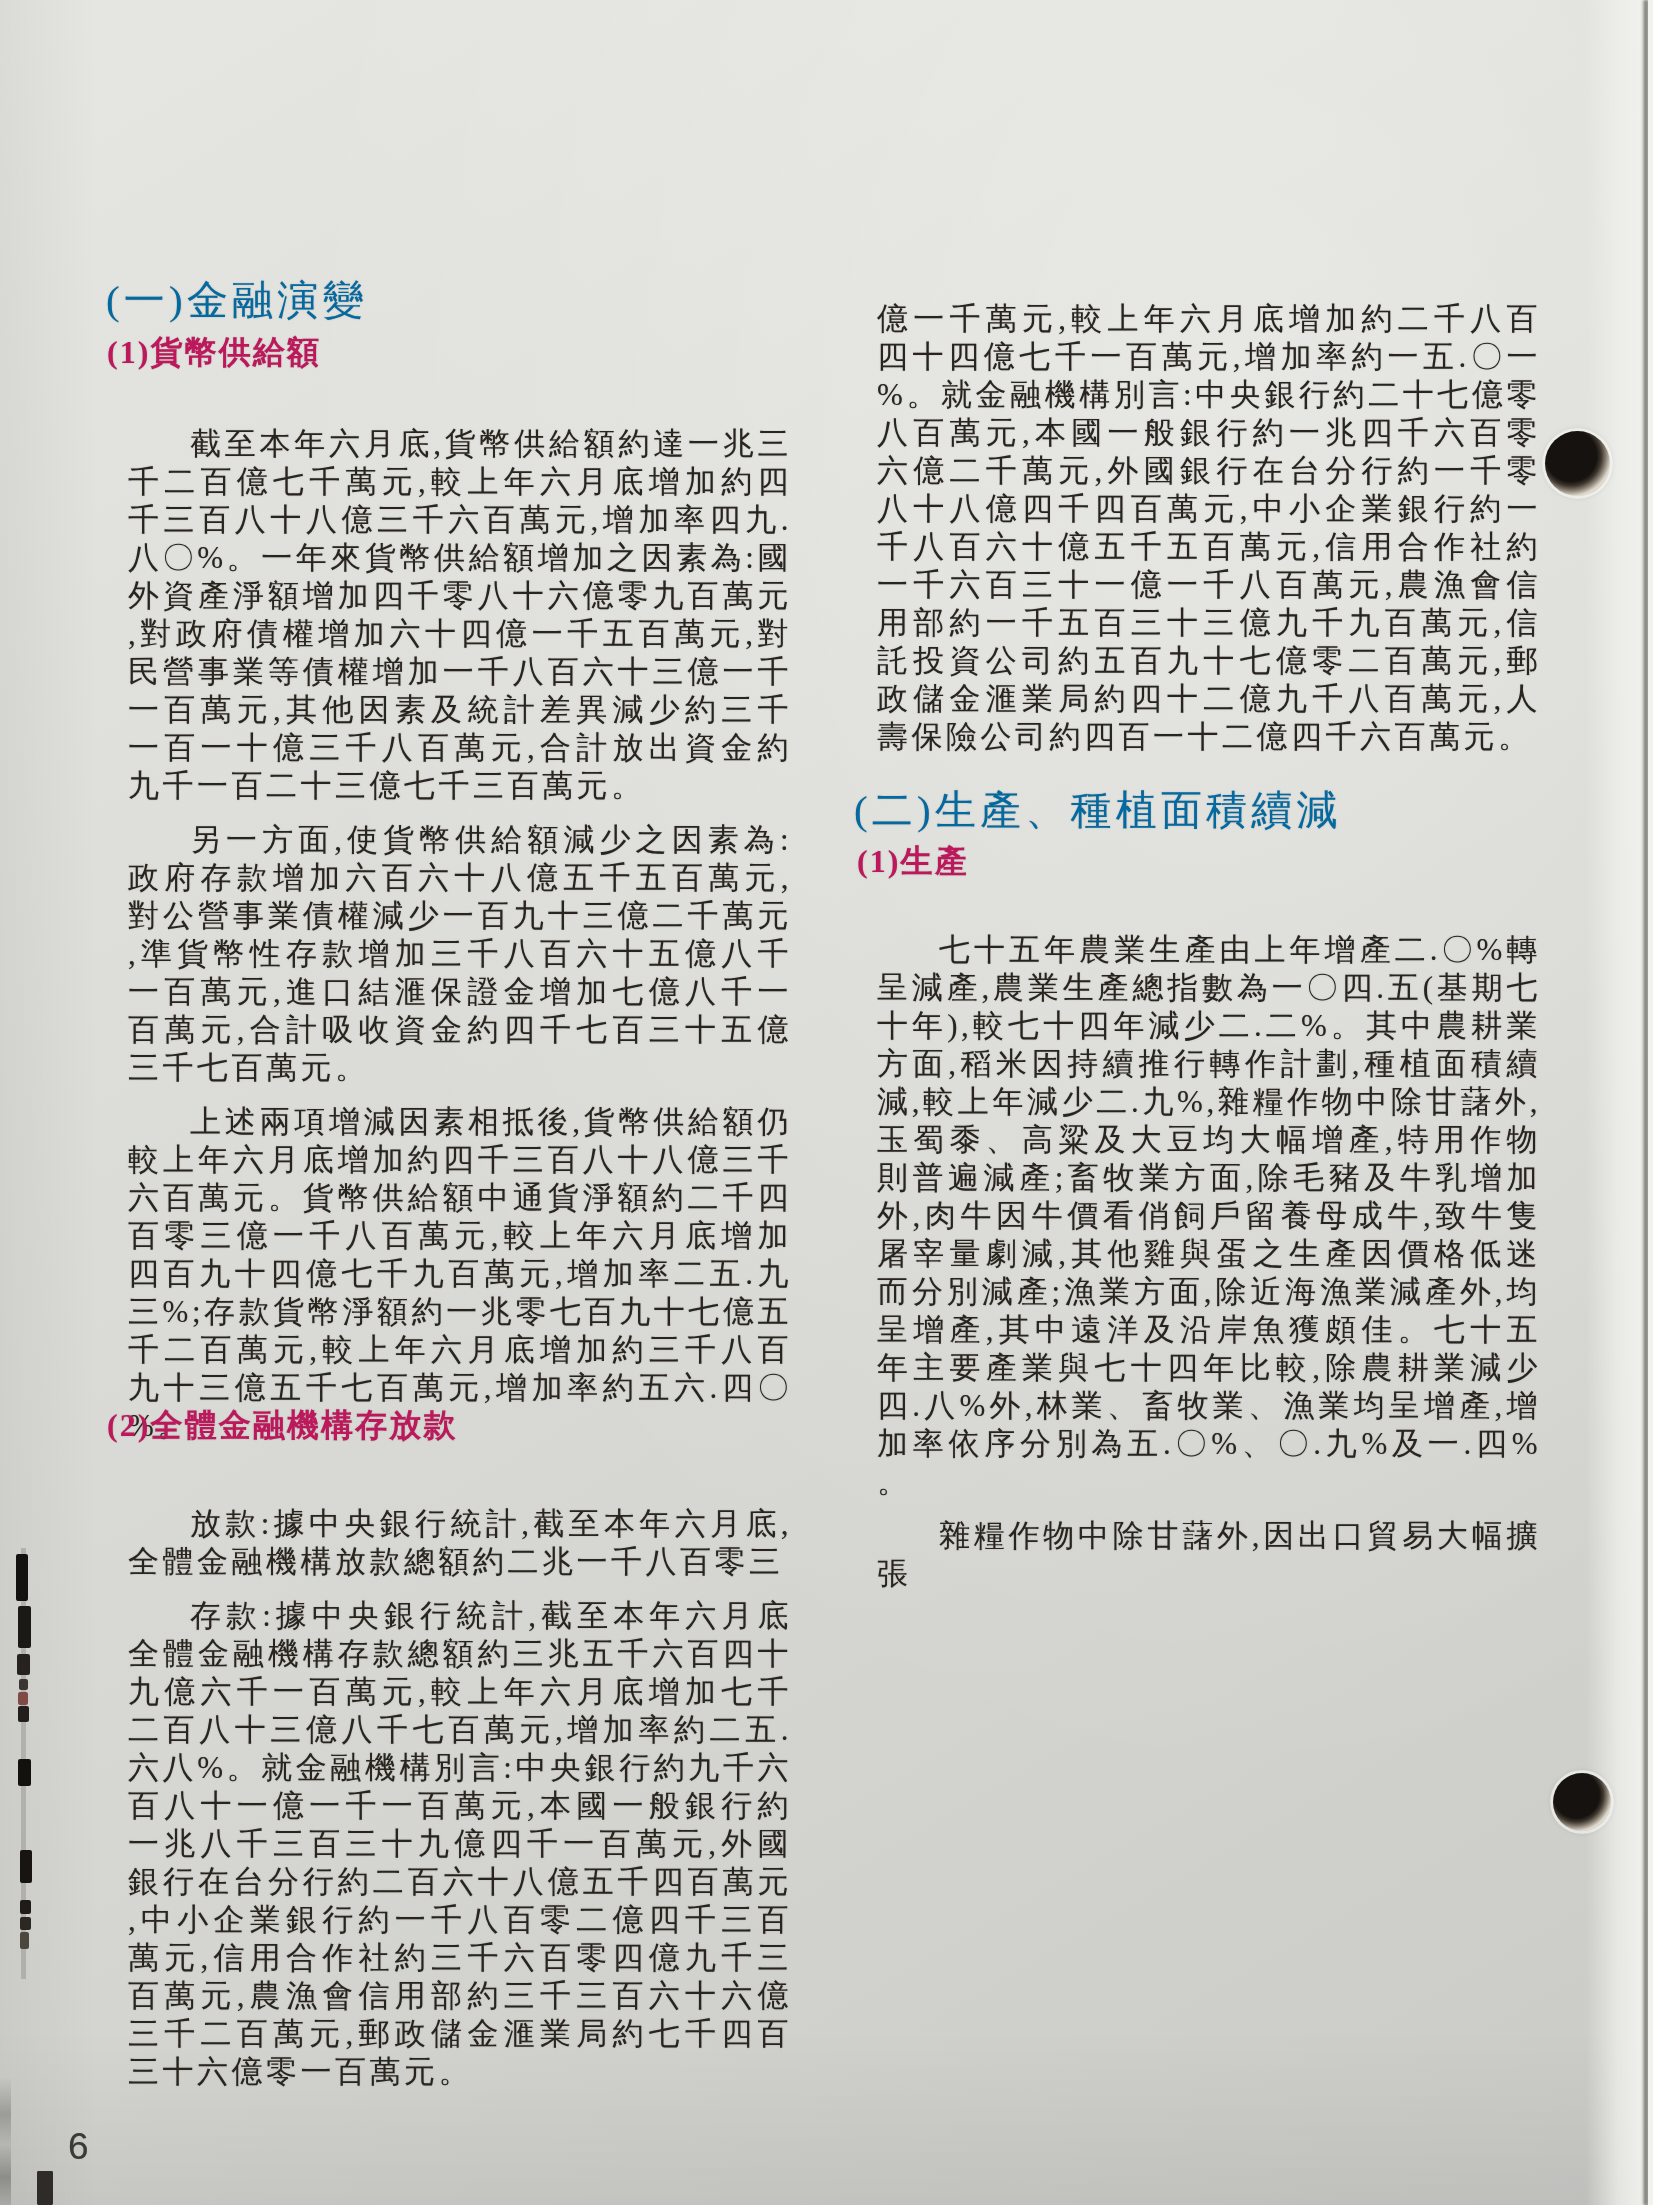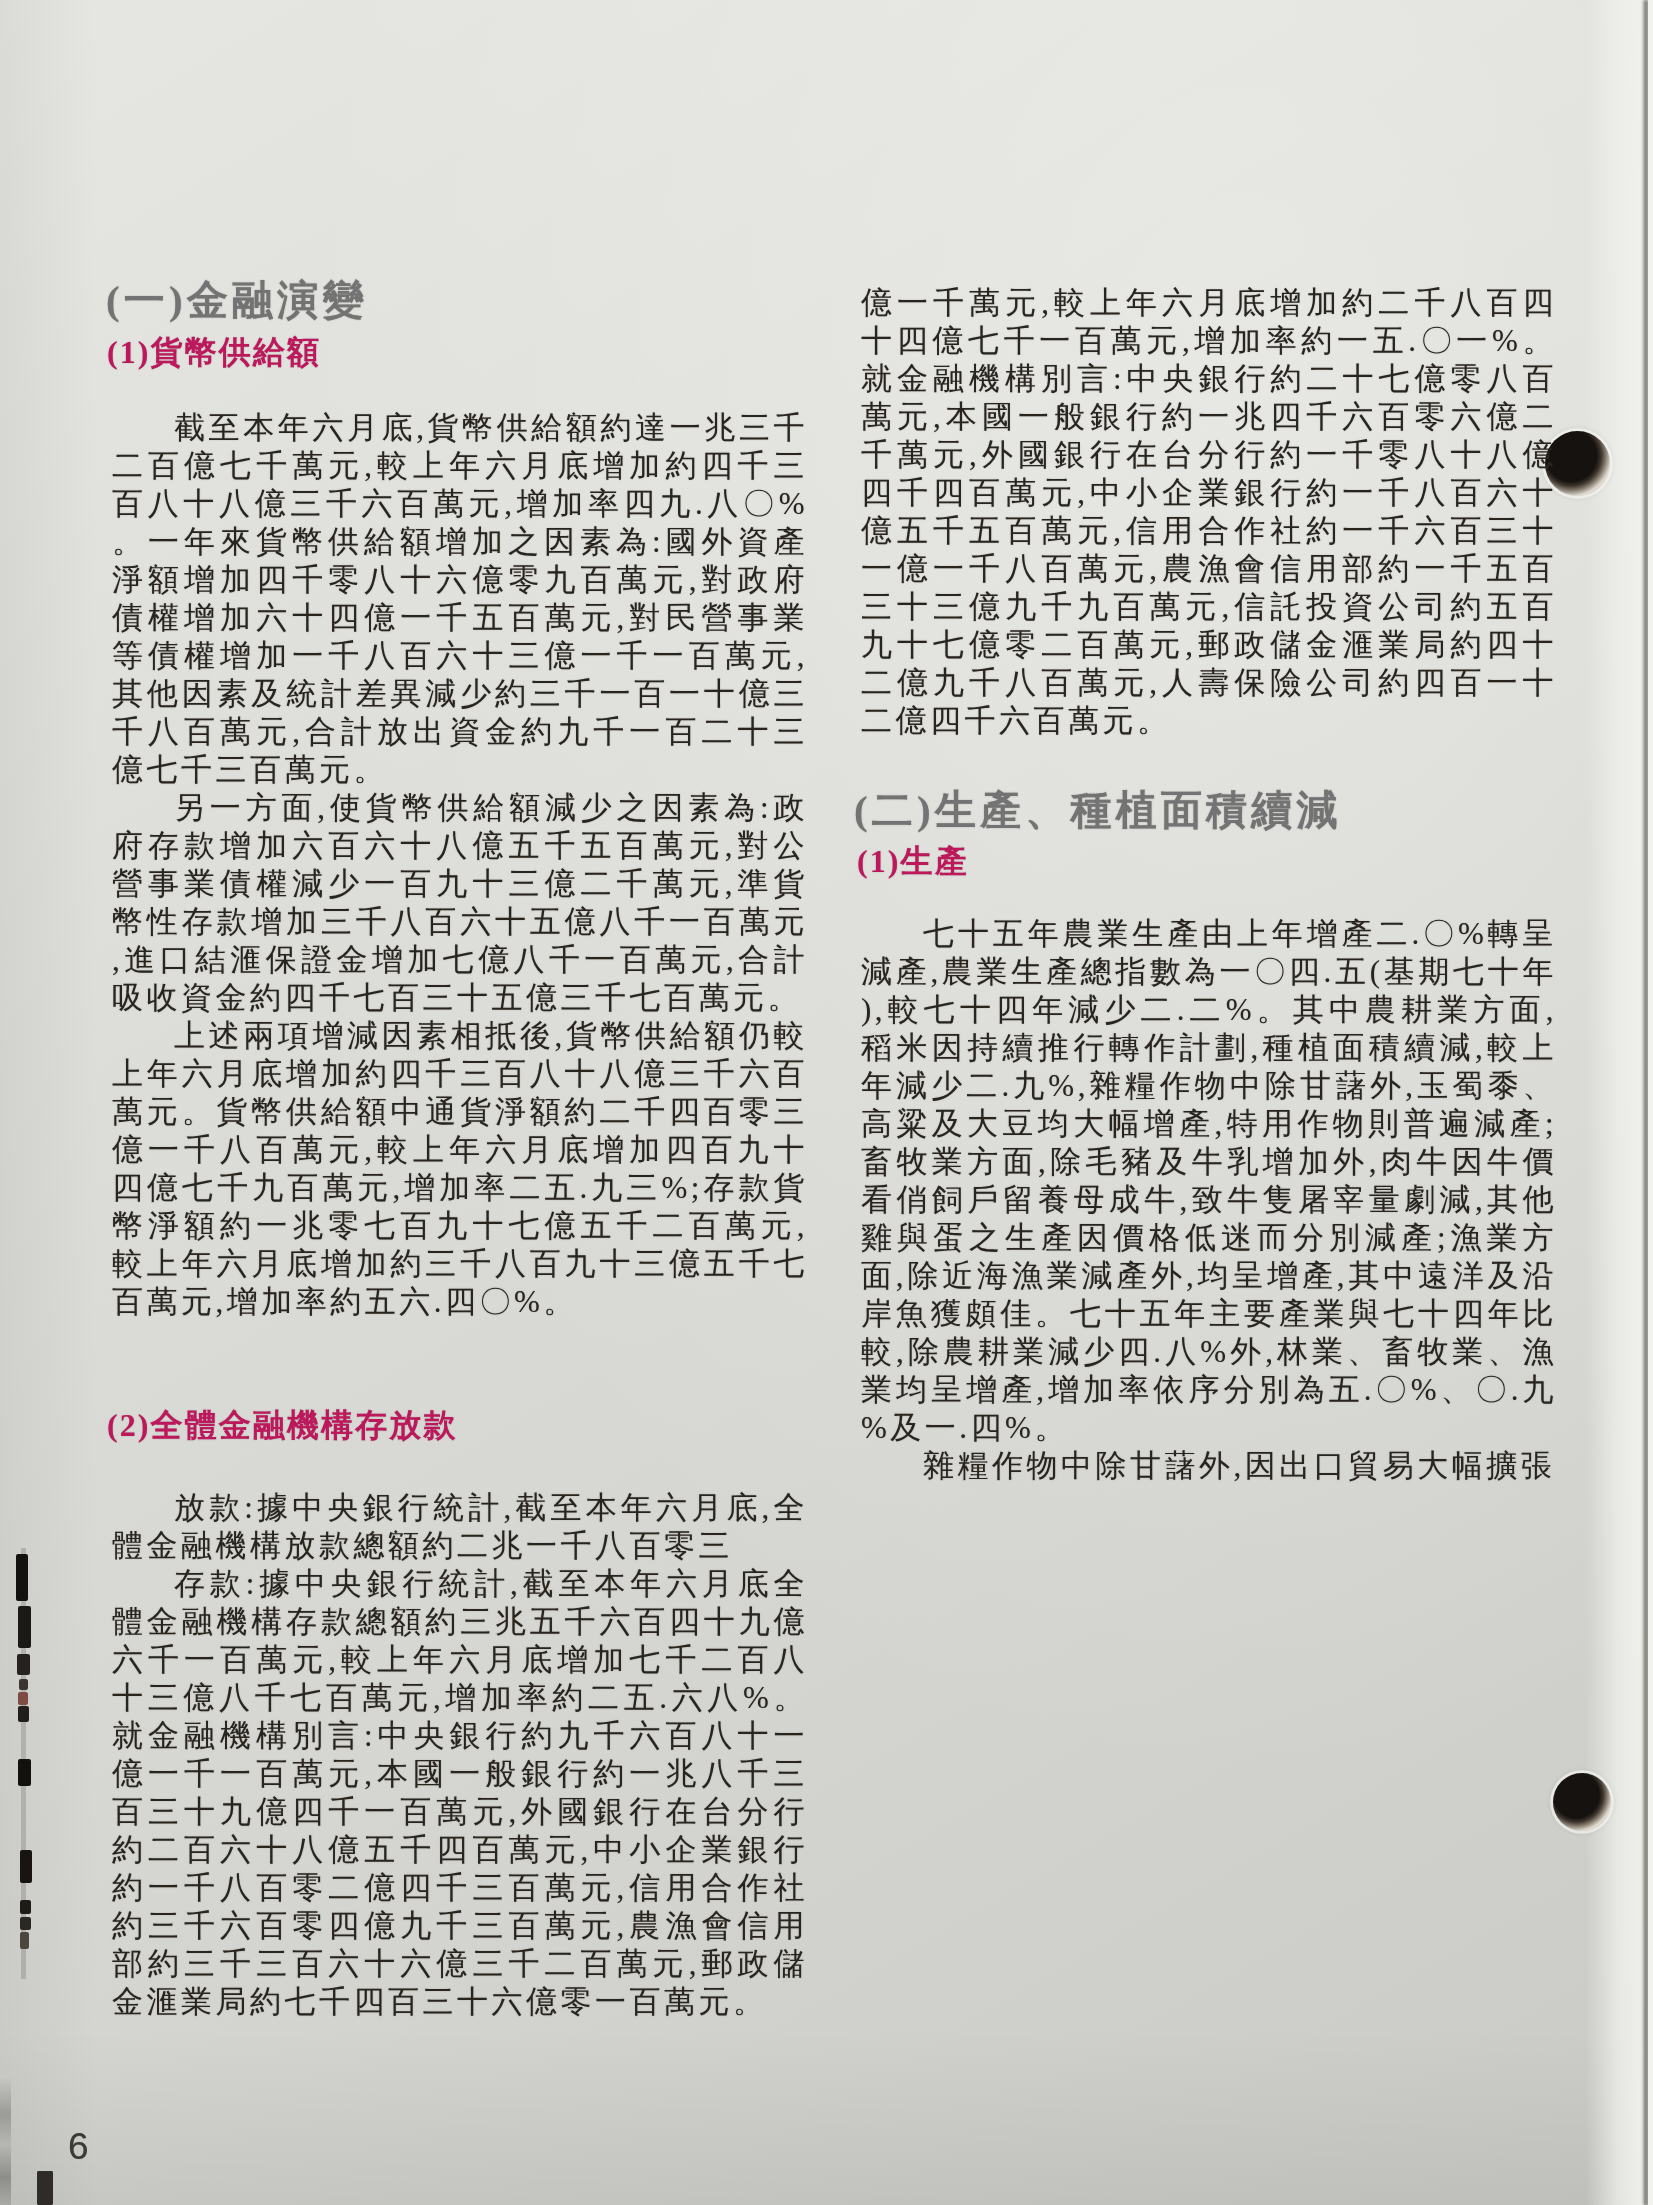--- a/index.html
+++ b/index.html
@@ -81,28 +81,28 @@
     position: absolute;
     font-size: 31px;
     line-height: 38px;
     letter-spacing: 3.5px;
     text-align: justify;
     word-break: break-all;
     line-break: anywhere;
     color: #28251f;
     text-shadow: 0 0 1.4px rgba(58,54,48,0.30);
   }
-  .col-text p { margin: 0; text-indent: 2em; font-family: Liberation Serif, serif; }
+  .col-text p { margin: 16px; text-indent: 2em; font-family: Liberation Serif, serif; }
   .col-text p.no-indent { text-indent: 0; }
   .section-heading {
     position: absolute;
     font-size: 41px;
-    font-weight: 700;
+    font-weight: 400;
     letter-spacing: 4.2px;
-    color: #737373;
+    color: #0369a1;
     text-shadow: 0 0 1.4px rgba(50,46,40,0.35);
     white-space: nowrap;
   }
   .sub-heading {
     position: absolute;
     font-size: 32px;
     font-weight: 700;
     letter-spacing: 2.1px;
     color: #be185d;
     text-shadow: 0 0 1.4px rgba(50,46,40,0.30);

